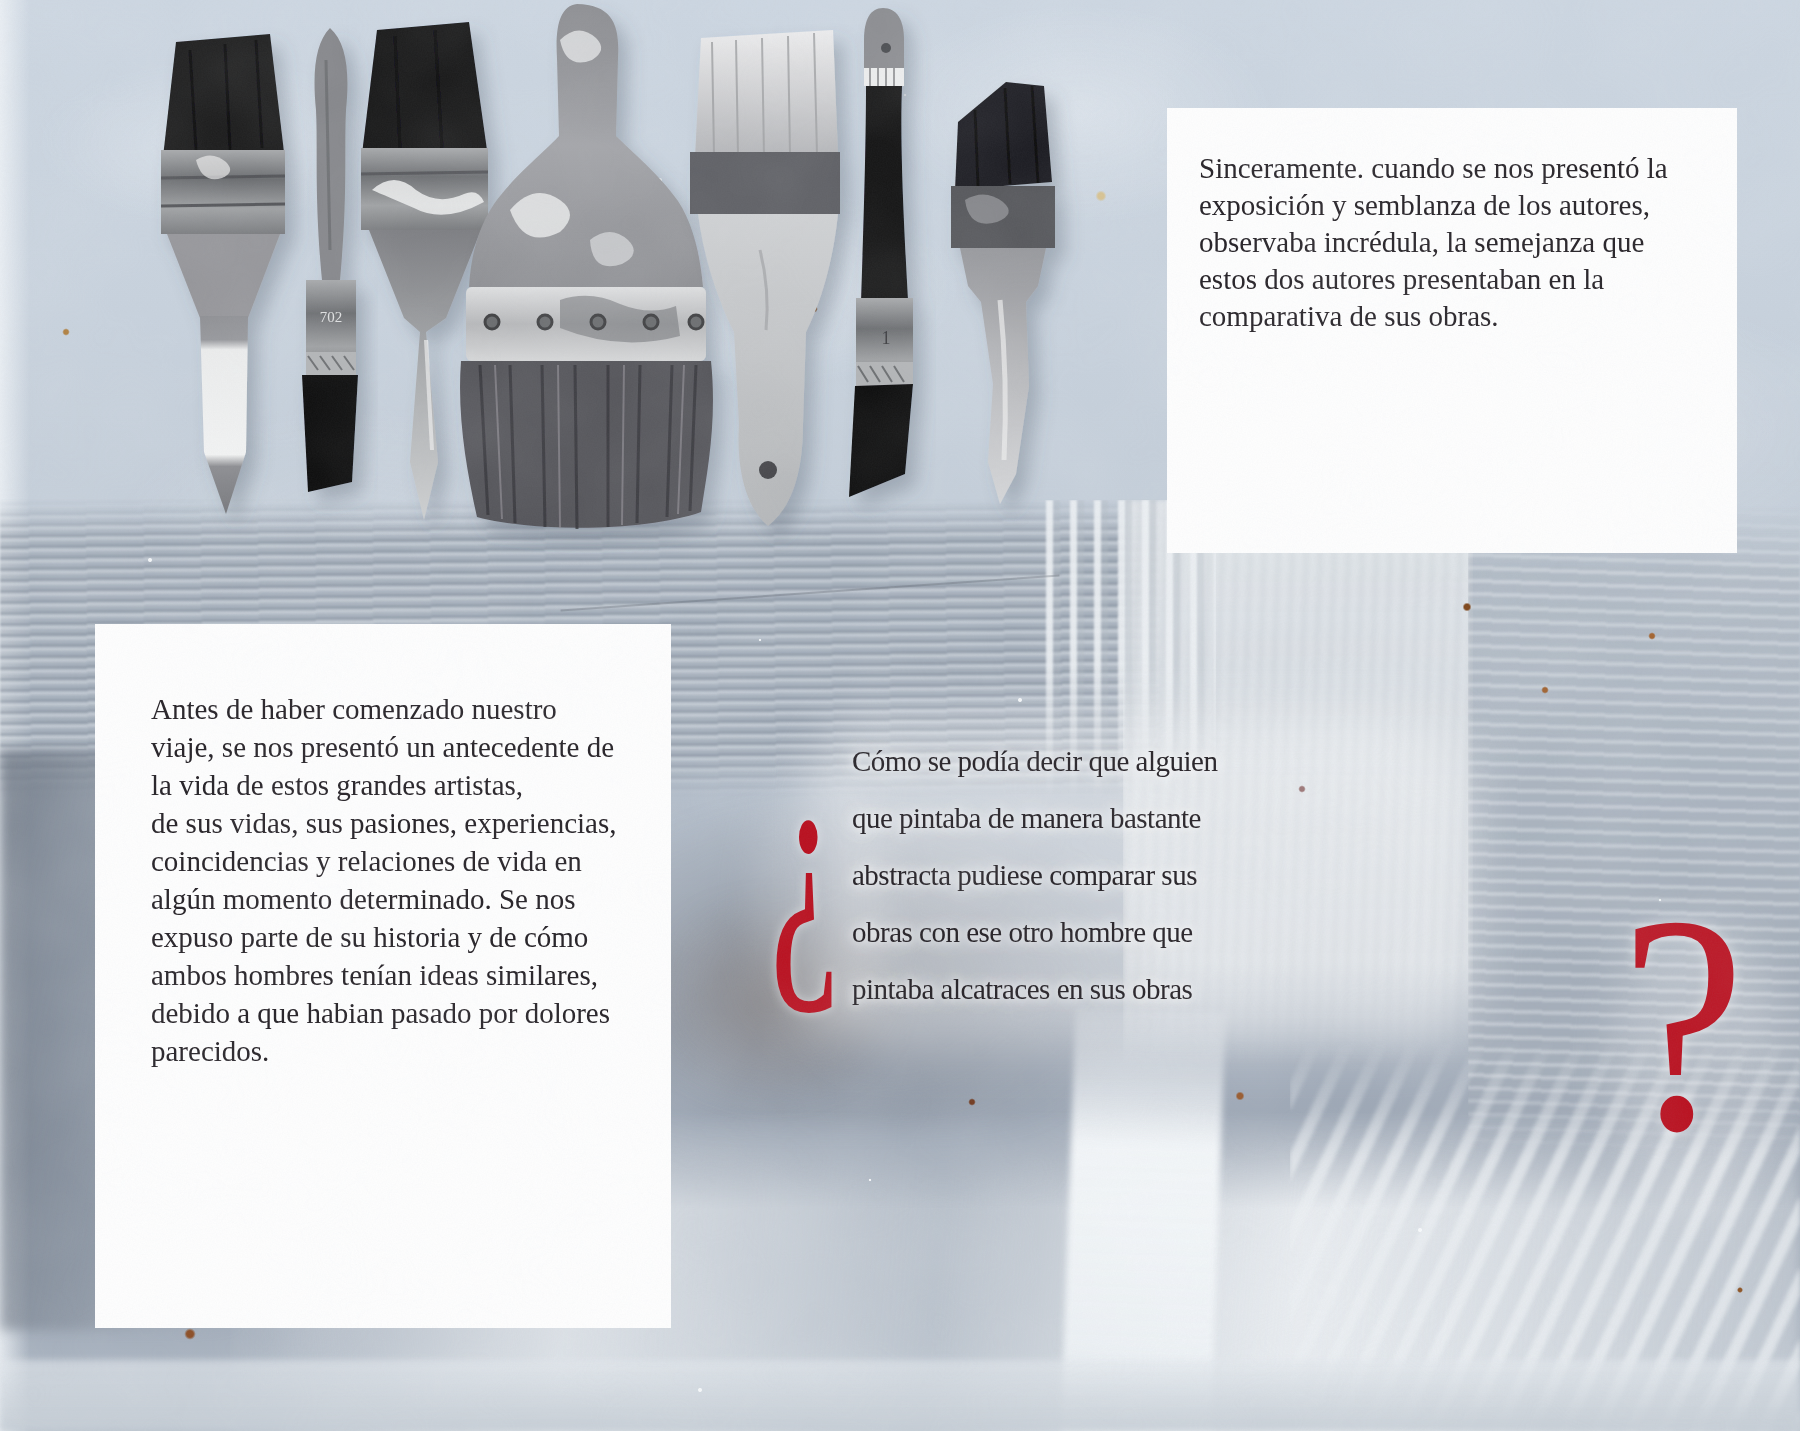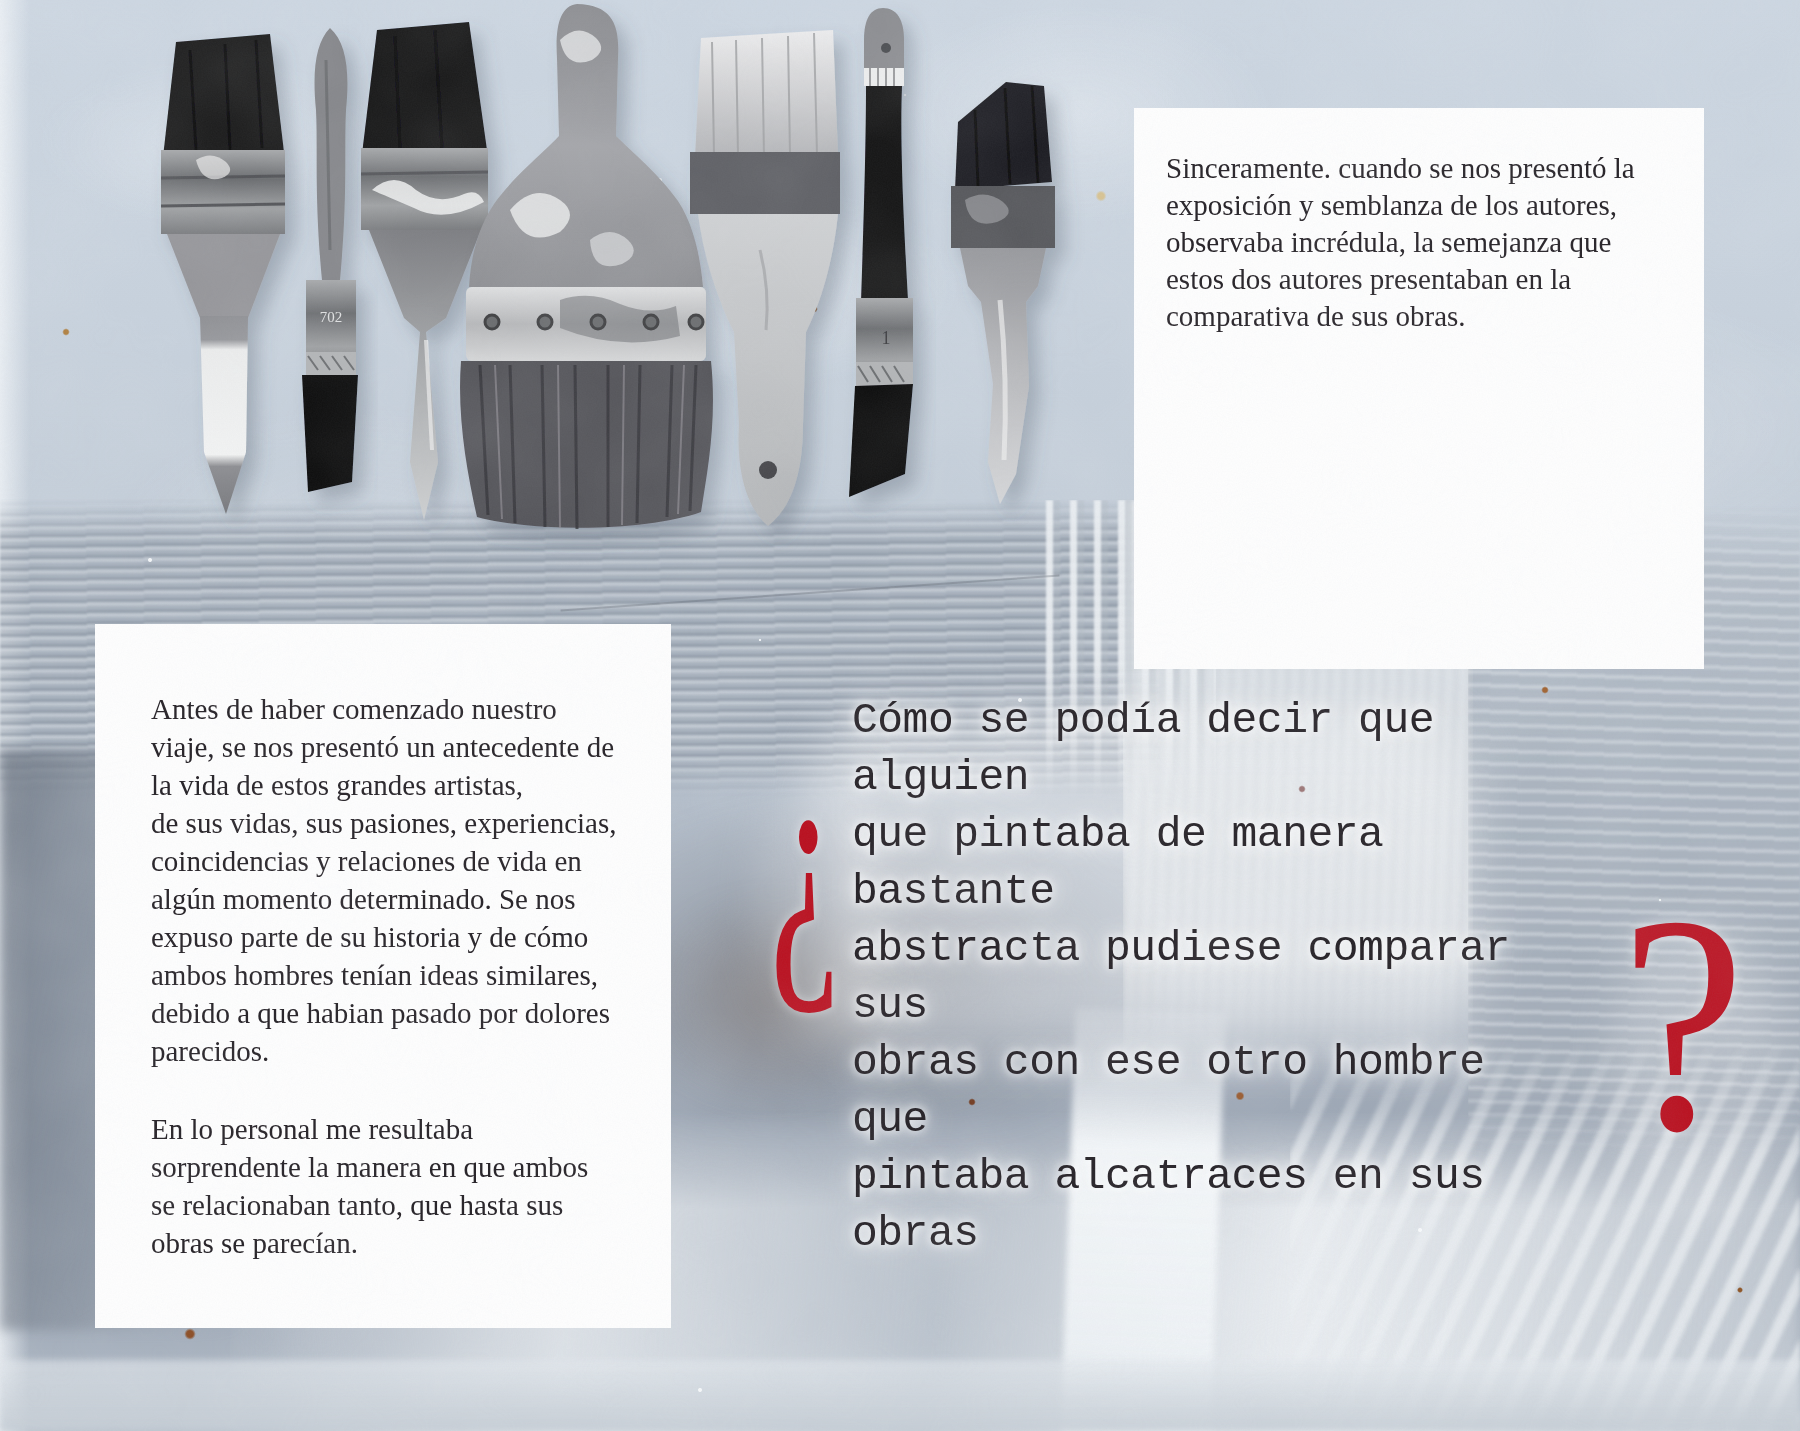--- a/index.html
+++ b/index.html
@@ -97,35 +97,35 @@
     radial-gradient(circle 3px at 700px 1390px,rgba(250,252,253,.9) 0 50%,transparent 80%);}
   .grain{inset:0;width:100%;height:100%;opacity:.11;}
   .cloud{inset:0;width:100%;height:100%;opacity:.14;}
 
   
   .brushes{left:0;top:0;width:1100px;height:570px;}
 
   
   .box{position:absolute;background:var(--box-bg,#fefefe);}
   .box-left{left:95px;top:624px;width:576px;height:704px;padding:66px 30px 0 56px;box-sizing:border-box;}
-  .box-right{left:1134px;top:108px;width:570px;height:561px;padding:42px 24px 0 32px;box-sizing:border-box;}
+  .box-right{left:1167px;top:108px;width:570px;height:445px;padding:42px 24px 0 32px;box-sizing:border-box;}
   .lines{white-space:pre-line;margin:0;}
   .box-left .lines{font-size:29px;line-height:38px;}
   .box-left .lines + .lines{margin-top:40px;}
   .box-right .lines{font-size:29px;line-height:37px;}
   .box-right .lines + .lines{margin-top:72px;}
 
   
   .quote-glow{left:822px;top:718px;width:650px;height:330px;border-radius:60px;
     background:#fff;opacity:.38;filter:blur(26px);}
   .qmark-glow{border-radius:50%;background:#fff;opacity:.22;filter:blur(22px);}
-  .quote-text{position:absolute;left:852px;top:692px;width:660px;
-    font-size:43px;line-height:57px;letter-spacing:-.5px;white-space:pre-line;
+  .quote-text{position:absolute;left:852px;top:733px;width:660px;
+    font-size:29px;line-height:57px;letter-spacing:-.5px;white-space:pre-line;
     color:var(--ink,#211e22);
-    text-shadow:0 0 8px #fff,0 0 18px rgba(255,255,255,.95),0 0 34px rgba(255,255,255,.8);font-family:Liberation Mono, monospace;}
+    text-shadow:0 0 8px #fff,0 0 18px rgba(255,255,255,.95),0 0 34px rgba(255,255,255,.8);}
   .qmark{position:absolute;color:var(--accent-red,#b9101f);line-height:1;
     text-shadow:0 0 14px rgba(255,255,255,.5);}
   .qmark.open{left:770px;top:716px;font-size:285px;transform:scaleX(.55);transform-origin:left top;}
   .qmark.close{left:1621px;top:869px;font-size:310px;transform:scaleX(.9);transform-origin:left top;}
 </style>
 </head>
 <body>
 
 <div class="page">
 
@@ -288,24 +288,20 @@
     <p class="lines">Antes de haber comenzado nuestro
 viaje, se nos presentó un antecedente de
 la vida de estos grandes artistas,
 de sus vidas, sus pasiones, experiencias,
 coincidencias y relaciones de vida en
 algún momento determinado. Se nos
 expuso parte de su historia y de cómo
 ambos hombres tenían ideas similares,
 debido a que habian pasado por dolores
 parecidos.</p>
-    <p class="lines">En lo personal me resultaba
-sorprendente la manera en que ambos
-se relacionaban tanto, que hasta sus
-obras se parecían.</p>
   </section>
 
   <div class="layer quote-glow"></div>
   <div class="layer qmark-glow" style="left:755px;top:760px;width:130px;height:280px;"></div>
   <div class="layer qmark-glow" style="left:1610px;top:920px;width:170px;height:290px;"></div>
   <span class="qmark open">¿</span>
   <div class="quote-text">Cómo se podía decir que alguien
 que pintaba de manera bastante
 abstracta pudiese comparar sus
 obras con ese otro hombre que

